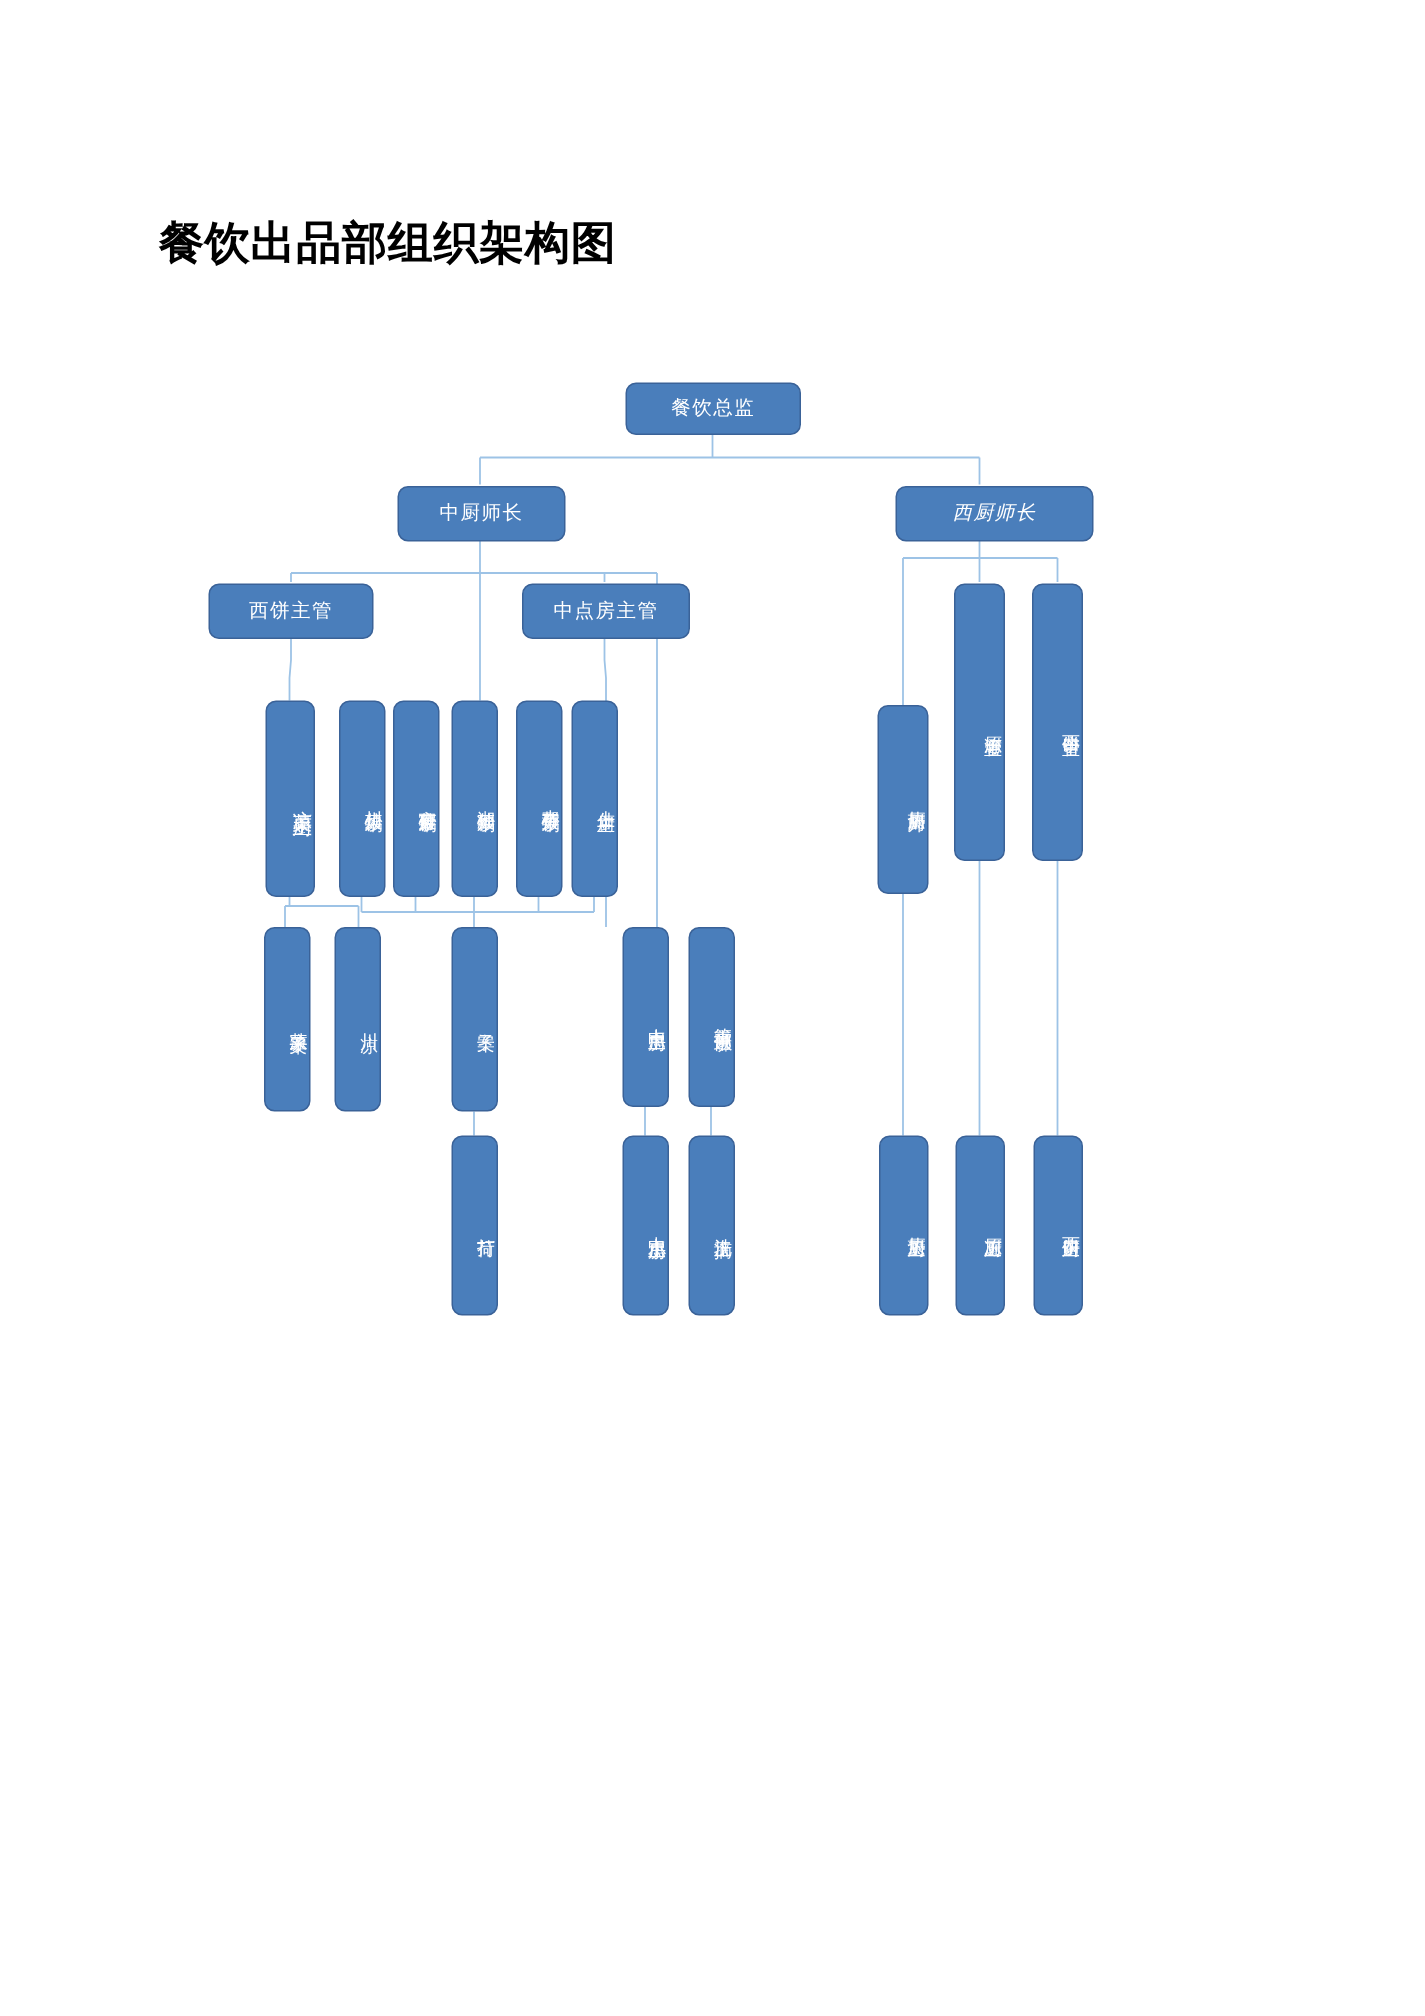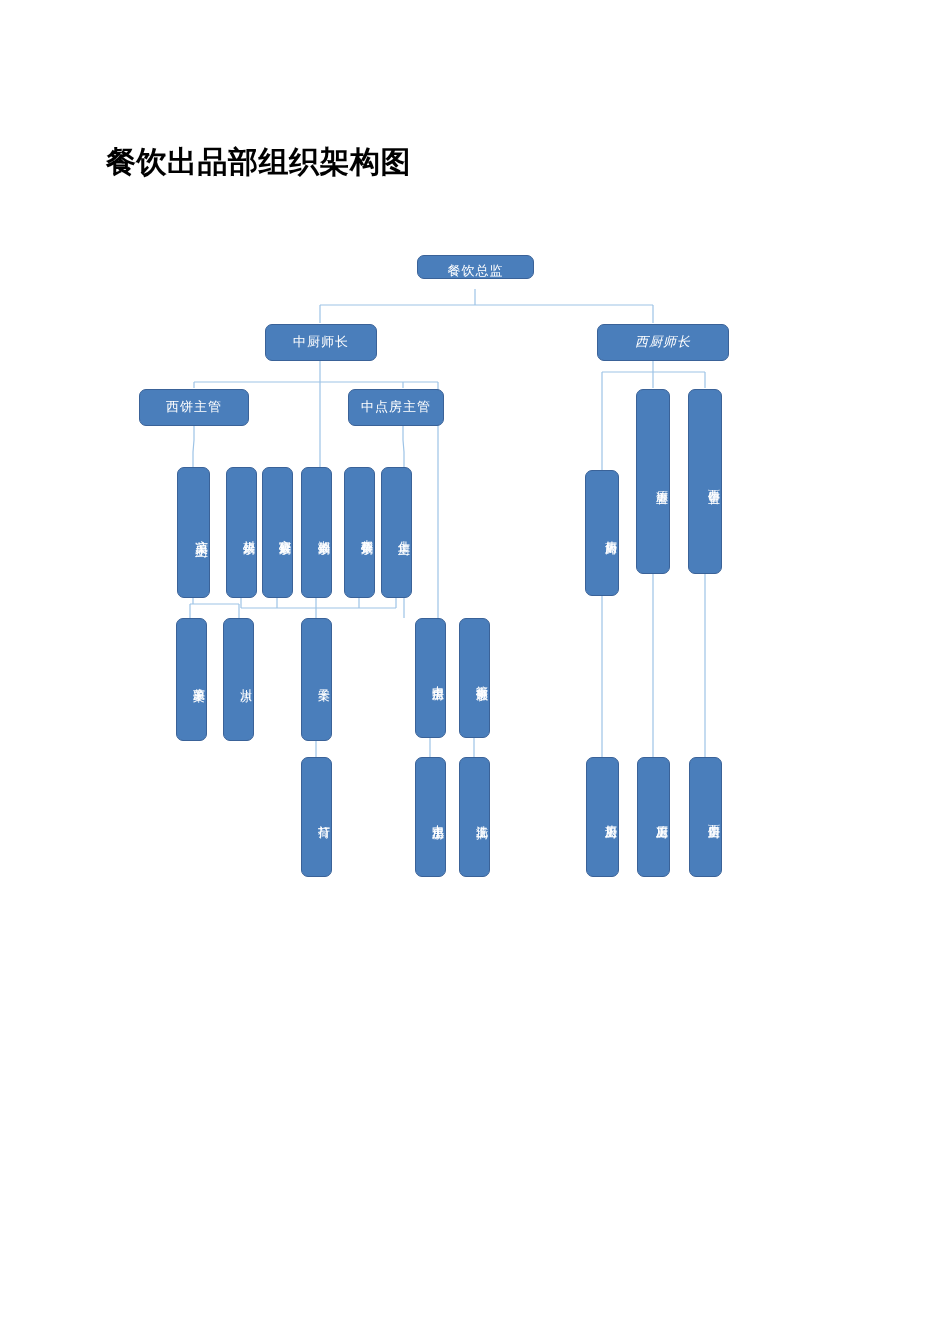--- a/index.html
+++ b/index.html
@@ -133,35 +133,35 @@
         <path d="M474,738 L474,757"></path>
 
         <path d="M602,596 L602,757"></path>
 
         <path d="M653,573 L653,757"></path>
 
         <path d="M705,573 L705,757"></path>
       </g>
     </svg>
 
-    <div class="node h" style="left:417px; top:255px; width:117px; height:24px;align-items:flex-end;">
+    <div class="node h" style="left:417px; top:255px; width:117px; height:35px;">
       <span class="label">餐饮总监</span>
     </div>
 
     <div class="node h" style="left:265px; top:324px; width:112px; height:37px;">
       <span class="label">中厨师长</span>
     </div>
     <div class="node h" style="left:597px; top:324px; width:132px; height:37px;font-style:italic;">
       <span class="label">西厨师长</span>
     </div>
 
     <div class="node h" style="left:139px; top:389px; width:110px; height:37px;">
       <span class="label">西饼主管</span>
     </div>
-    <div class="node h" style="left:348px; top:389px; width:96px; height:37px;">
+    <div class="node h" style="left:348px; top:389px; width:112px; height:37px;">
       <span class="label">中点房主管</span>
     </div>
     <div class="node v narrow" style="left:636px; top:389px; width:34px; height:185px;">
       <span class="label">冻厨主管</span>
     </div>
     <div class="node v narrow" style="left:688px; top:389px; width:34px; height:185px;">
       <span class="label">西饼主管</span>
     </div>
 
     <div class="node v" style="left:177px; top:467px; width:33px; height:131px;">

